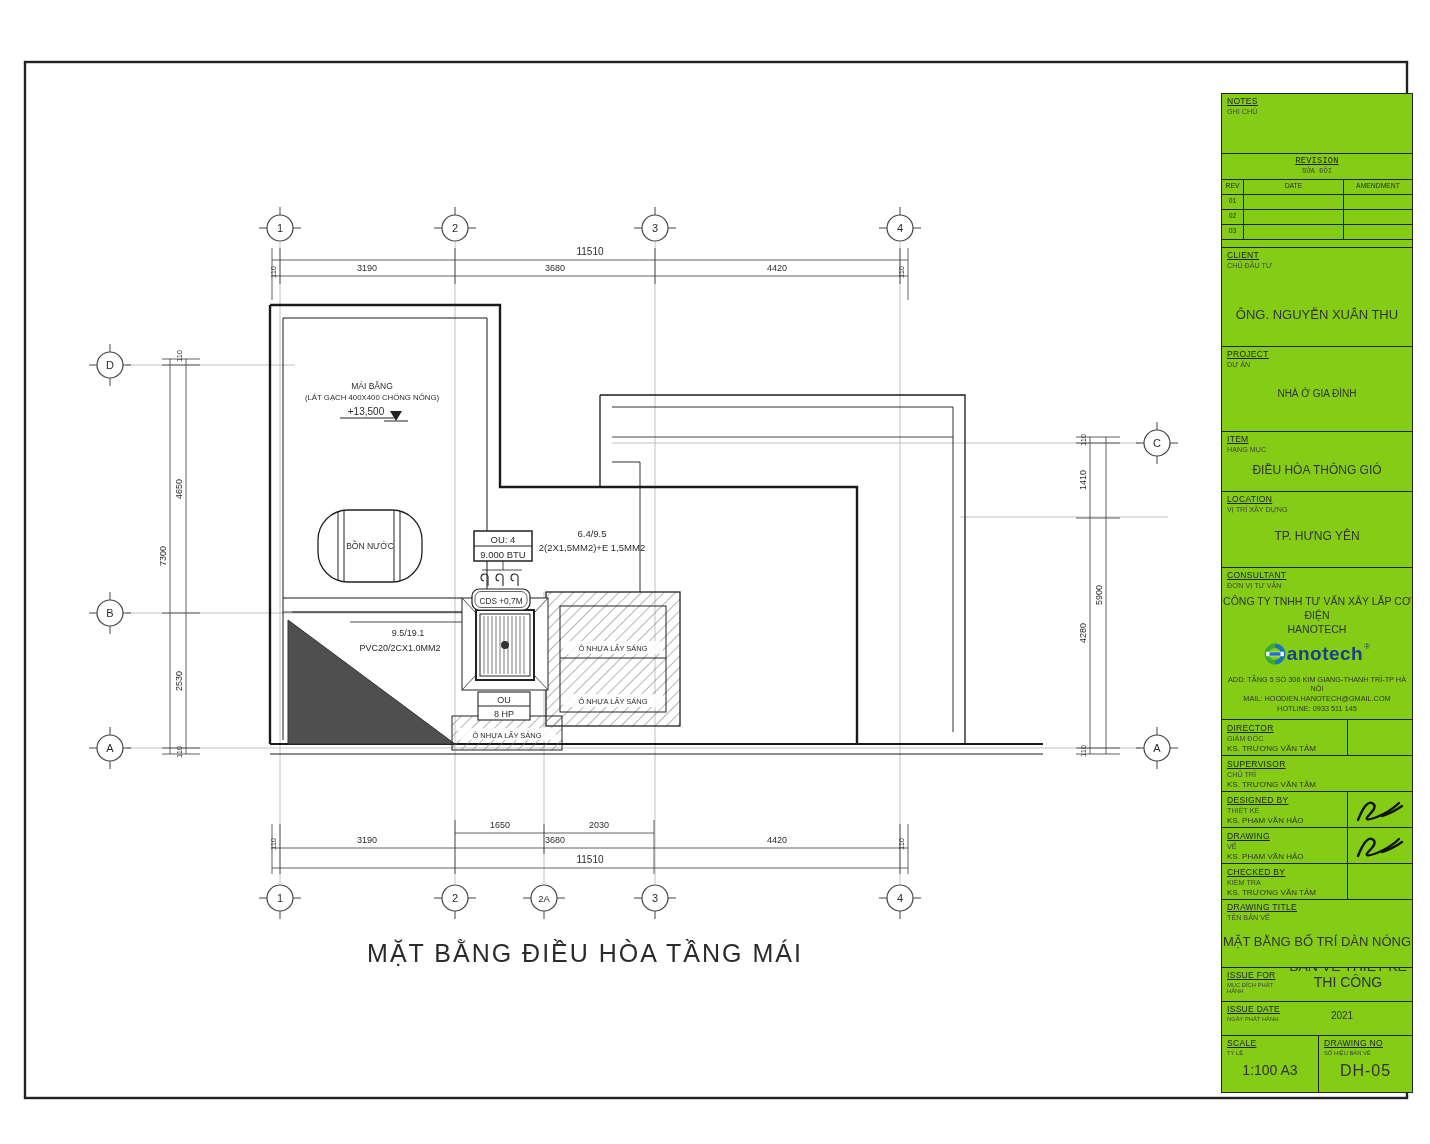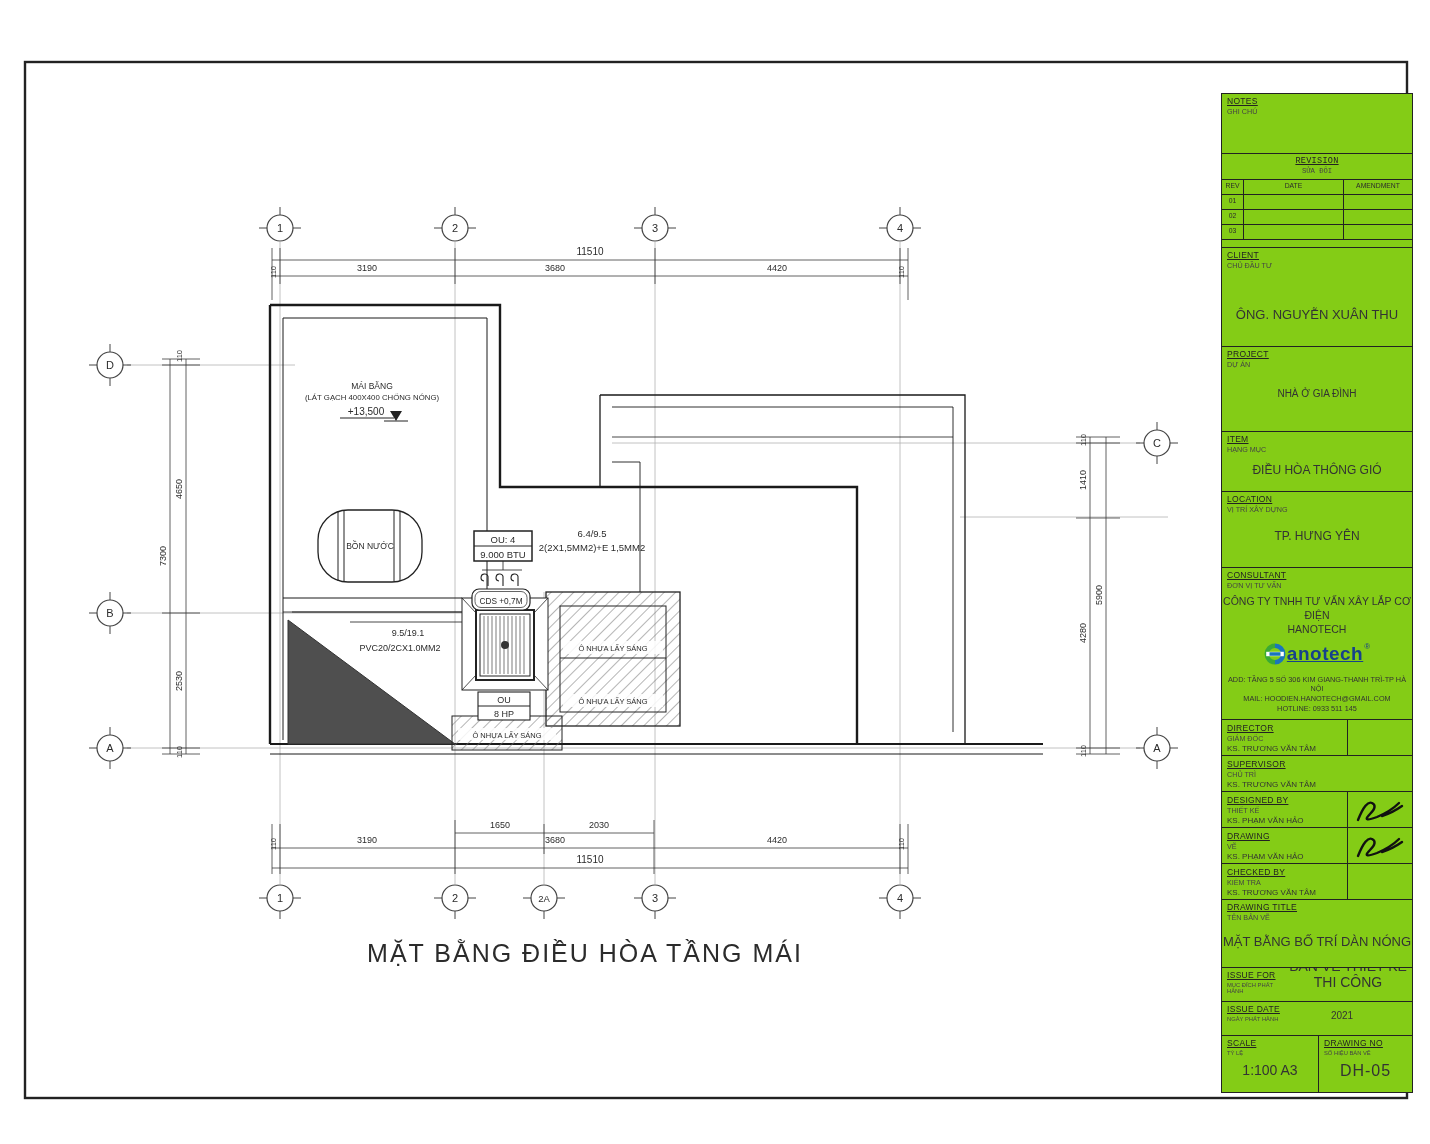--- a/index.html
+++ b/index.html
@@ -17,21 +17,21 @@
   
   .revtab{display:grid;grid-template-columns:22px 100px 1fr;font-size:6.8px;text-align:center;}
   .revtab>div{border-right:1px solid #222;border-bottom:1px solid #222;padding:2px 0 1px 0;box-sizing:border-box;min-height:15px;}
   .revtab>div:nth-child(3n){border-right:none;}
   .sigrow{display:flex;}
   .sigrow .left{flex:1;position:relative;padding:3px 0 2px 5px;box-sizing:border-box;}
   .sigrow .right{width:64px;border-left:1px solid #222;position:relative;}
   .signame{position:absolute;left:5px;bottom:2px;font-size:8px;color:#333;white-space:nowrap;}
   .addr{font-size:7.3px;line-height:1.35;text-align:center;color:#333;}
   .logo{display:flex;align-items:center;justify-content:center;gap:1px;margin:6px 0 10px 0;}
-  .logo .word{font-size:19px;font-weight:bold;color:#16418c;letter-spacing:.5px;text-decoration:underline;}
+  .logo .word{font-size:19px;font-weight:bold;color:#16418c;letter-spacing:.5px;}
   .logo .reg{font-size:8px;color:#16418c;vertical-align:top;position:relative;top:-7px;}
   .company{font-size:10.5px;text-align:center;line-height:1.35;color:#333;}
 </style>
 </head>
 <body>
 
 <div class="sheet">
 
 <svg width="1430" height="1144" viewBox="0 0 1430 1144" style="position:absolute;left:0;top:0;">
   <defs>

